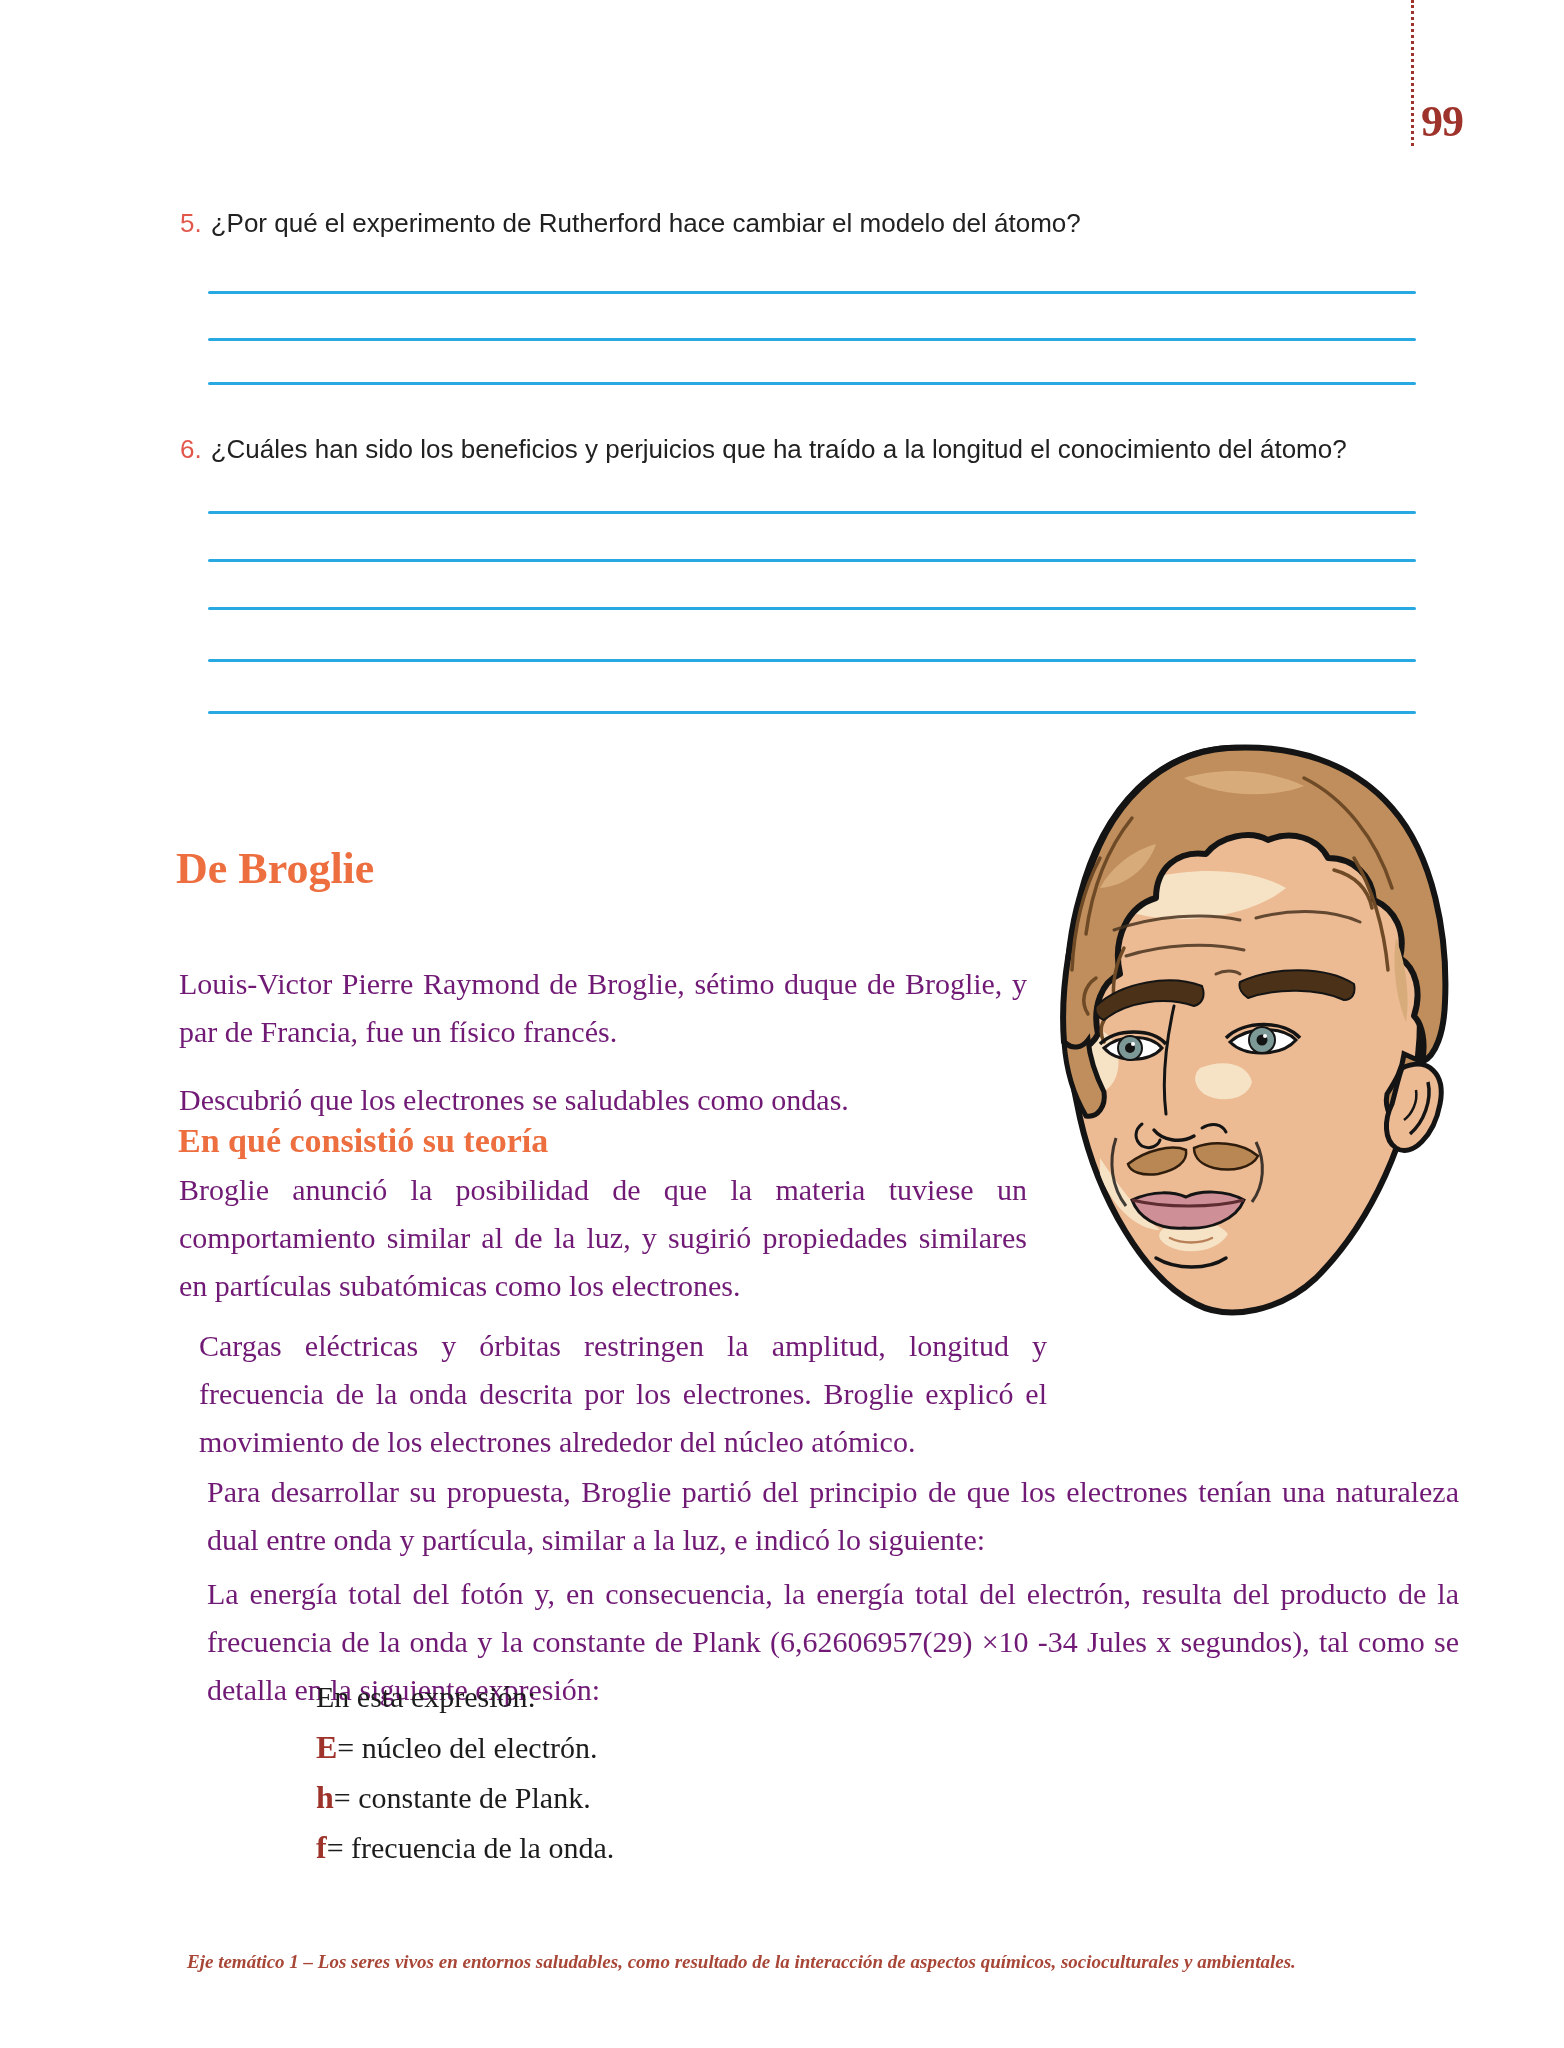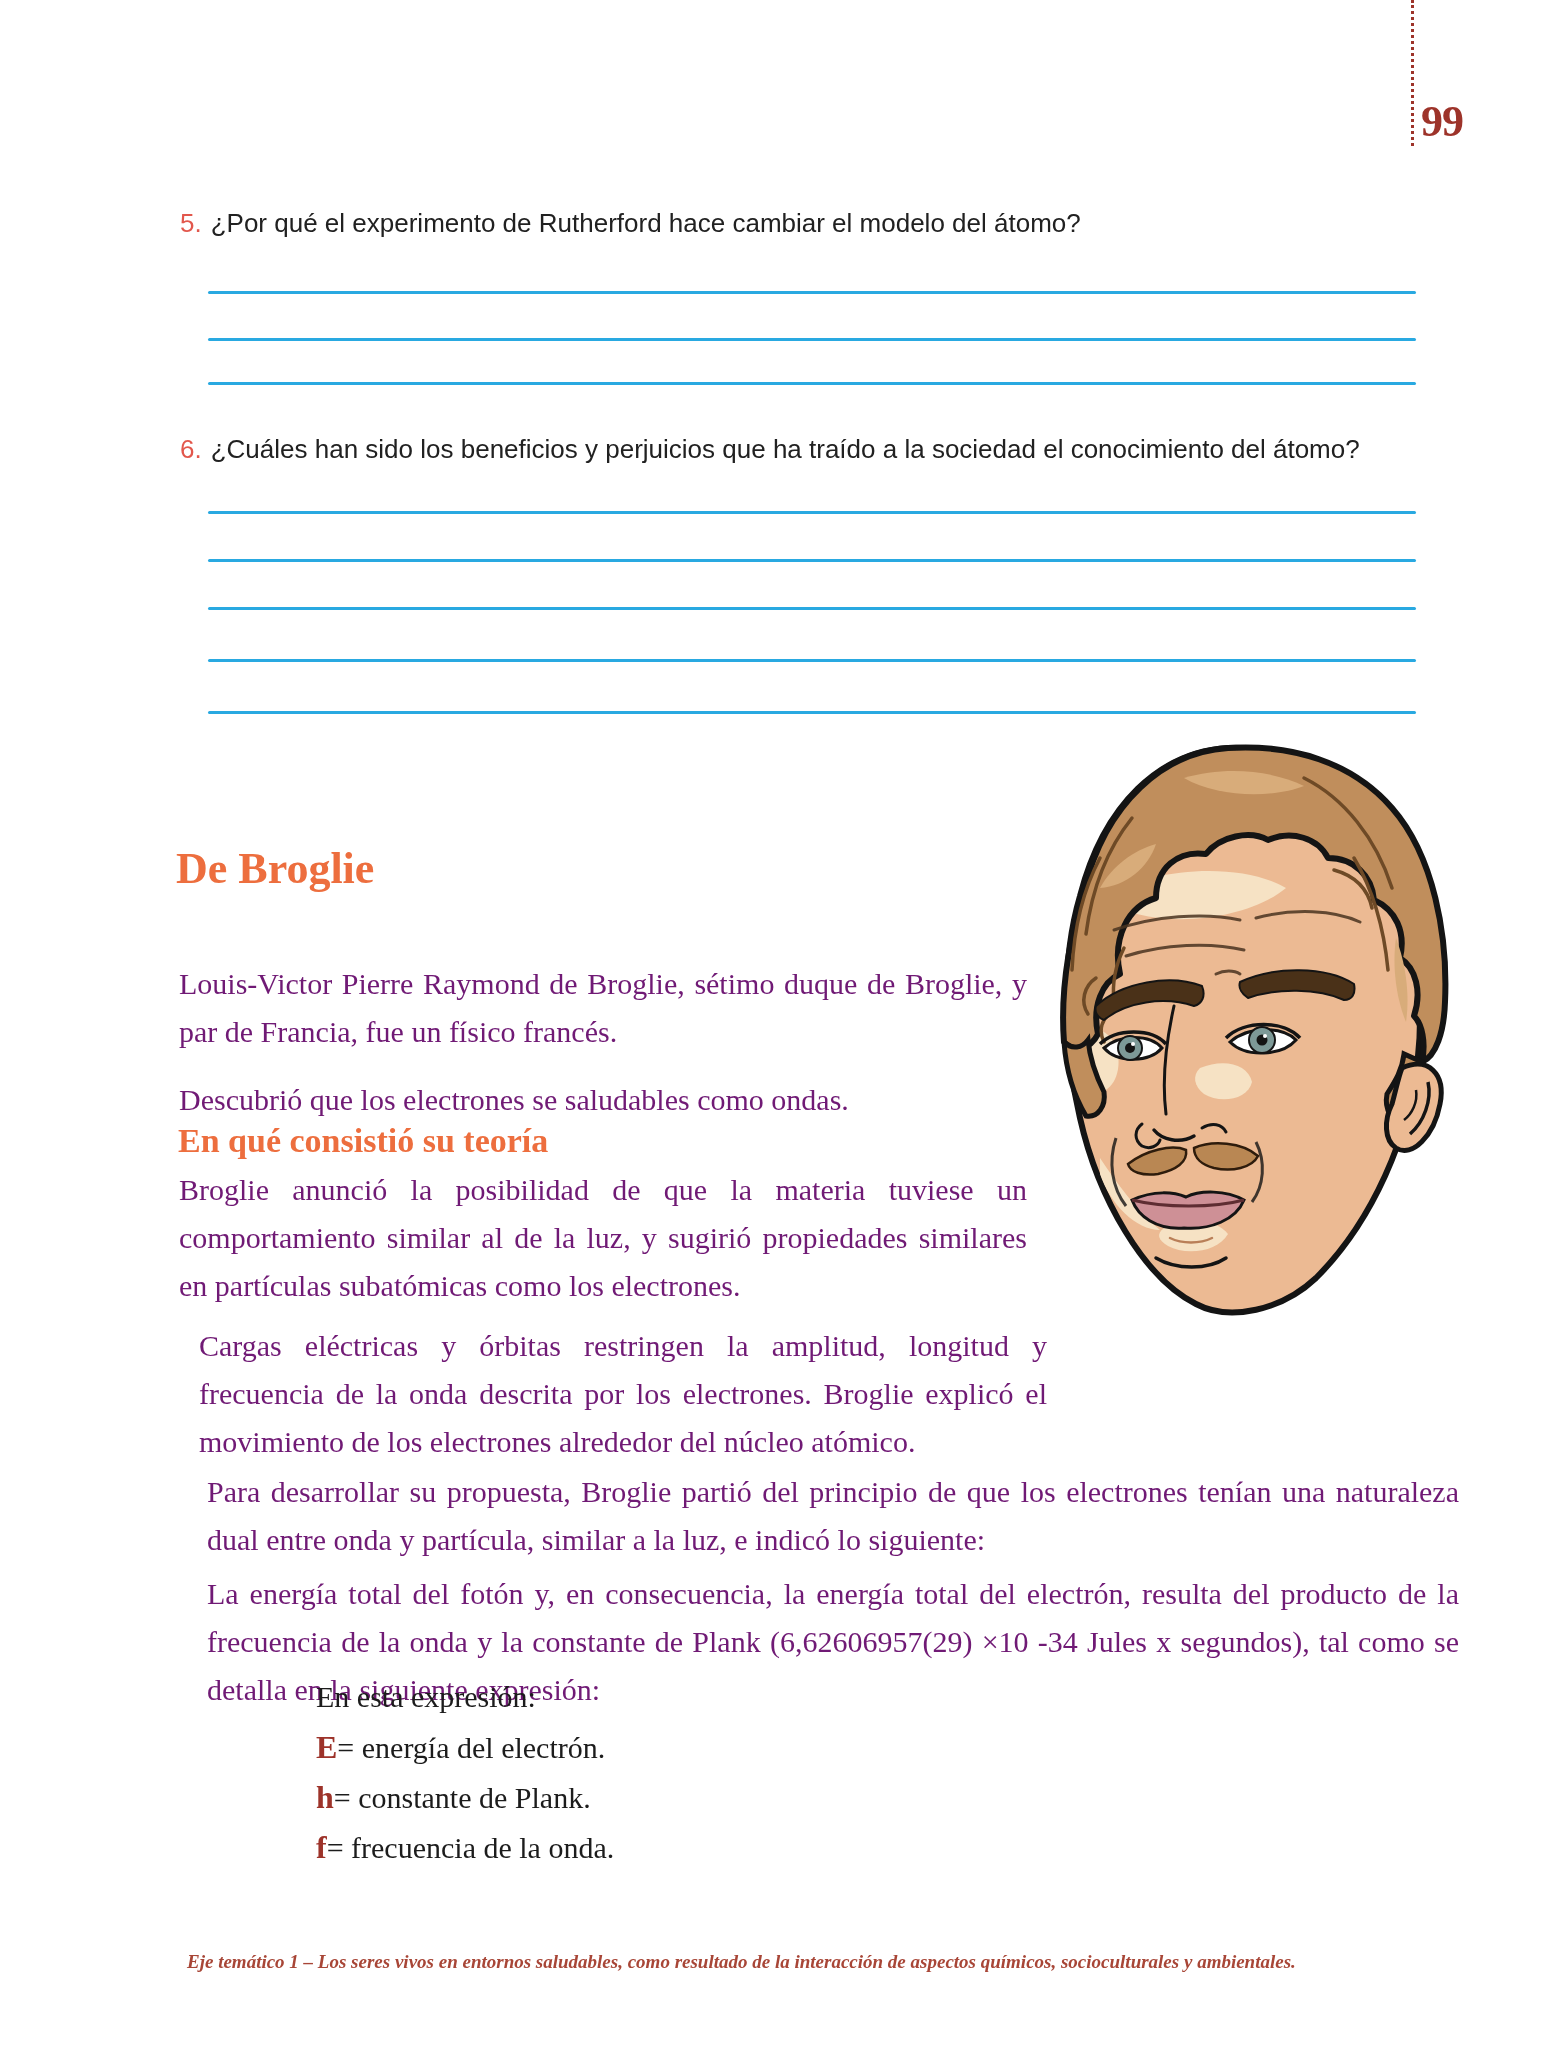--- a/index.html
+++ b/index.html
@@ -73,21 +73,21 @@
   <div class="question" style="top:206px;">
     <span class="qnum">5.</span>
     <span>¿Por qué el experimento de Rutherford hace cambiar el modelo del átomo?</span>
   </div>
   <div class="ansline" style="top:291px;"></div>
   <div class="ansline" style="top:338px;"></div>
   <div class="ansline" style="top:382px;"></div>
 
   <div class="question" style="top:432px;">
     <span class="qnum">6.</span>
-    <span>¿Cuáles han sido los beneficios y perjuicios que ha traído a la sociedad el conocimiento del átomo?</span>
+    <span>¿Cuáles han sido los beneficios y perjuicios que ha traído a la longitud el conocimiento del átomo?</span>
   </div>
   <div class="ansline" style="top:511px;"></div>
   <div class="ansline" style="top:559px;"></div>
   <div class="ansline" style="top:607px;"></div>
   <div class="ansline" style="top:659px;"></div>
   <div class="ansline" style="top:711px;"></div>
 
   <h1 class="section-title">De Broglie</h1>
 
   <p class="para narrow" style="top:930px;">Louis-Victor Pierre Raymond de Broglie, sétimo duque de Broglie, y par de Francia, fue un físico francés.</p>
@@ -95,21 +95,21 @@
 
   <h2 class="subheading">En qué consistió su teoría</h2>
 
   <p class="para narrow" style="top:1136px;">Broglie anunció la posibilidad de que la materia tuviese un comportamiento similar al de la luz, y sugirió propiedades similares en partículas subatómicas como los electrones.</p>
   <p class="para narrow" style="top:1292px;margin-left:20px;">Cargas eléctricas y órbitas restringen la amplitud, longitud y frecuencia de la onda descrita por los electrones. Broglie expli­có el movimiento de los electrones alrededor del núcleo atómico.</p>
   <p class="para wide" style="top:1438px;">Para desarrollar su propuesta, Broglie partió del principio de que los electrones tenían una naturaleza dual entre onda y partícula, similar a la luz, e indicó lo siguiente:</p>
   <p class="para wide" style="top:1540px;">La energía total del fotón y, en consecuencia, la energía total del electrón, resulta del pro­ducto de la frecuencia de la onda y la constante de Plank (6,62606957(29) ×10 -34 Jules x segundos), tal como se detalla en la siguiente expresión:</p>
 
   <div class="expr">
     <div class="row">En esta expresión:</div>
-    <div class="row"><span class="defsym">E</span><span>= energía del electrón.</span></div>
+    <div class="row"><span class="defsym">E</span><span>= núcleo del electrón.</span></div>
     <div class="row"><span class="defsym">h</span><span>= constante de Plank.</span></div>
     <div class="row"><span class="defsym">f</span><span>= frecuencia de la onda.</span></div>
   </div>
 
   <div class="footer">Eje temático 1 – Los seres vivos en entornos saludables, como resultado de la interacción de aspectos químicos, socioculturales y ambientales.</div>
 
   <svg class="portrait" width="446" height="588" viewBox="0 0 446 588">
 
     <path d="M224,10 C300,6 376,60 398,150 C412,208 420,266 414,318
              C406,398 368,484 312,540 C278,572 226,584 192,566

